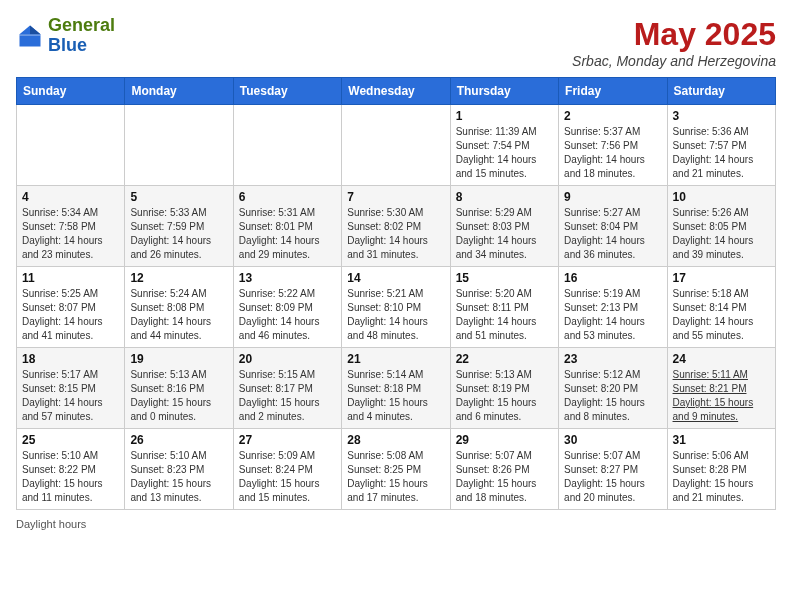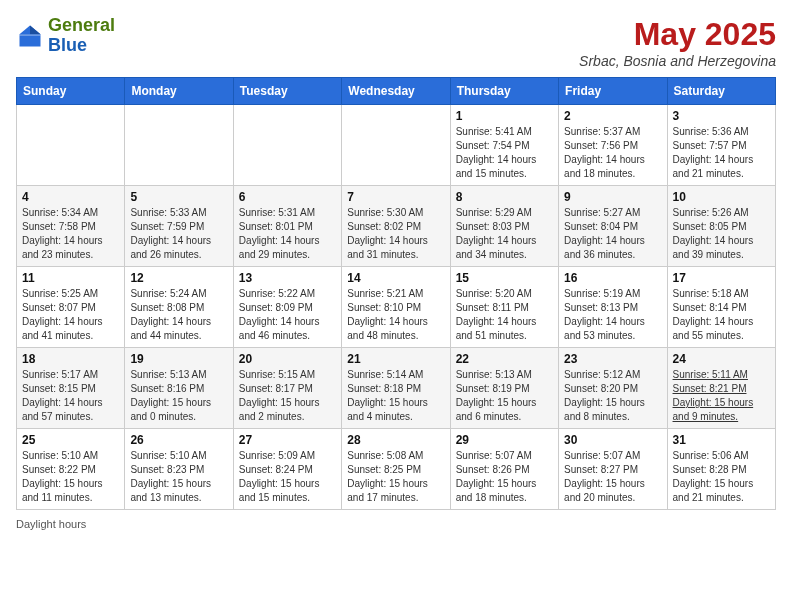--- a/index.html
+++ b/index.html
@@ -100,21 +100,21 @@
       <polygon points="16,4 28,14 16,14" fill="#1a4fa0"></polygon>
       <rect x="4" y="14" width="24" height="2" fill="#fff" opacity="0.3"></rect>
     </svg>
     <div class="logo-text">
       <span class="logo-general">General</span><br>
       <span class="logo-blue">Blue</span>
     </div>
   </div>
   <div class="title-block">
     <div class="month-year">May 2025</div>
-    <div class="location">Srbac, Bosnia and Herzegovina</div>
+    <div class="location">Srbac, Monday and Herzegovina</div>
   </div>
 </div>
 
 <table class="calendar">
   <thead>
     <tr>
     <th>Sunday</th>
         <th>Monday</th>
         <th>Tuesday</th>
         <th>Wednesday</th>
@@ -124,21 +124,21 @@
       </tr>
   </thead>
   <tbody id="calendar-body">
   <tr>
         <td class="empty-cell"></td>
         <td class="empty-cell"></td>
         <td class="empty-cell"></td>
         <td class="empty-cell"></td>
         <td>
           <div class="cell-date">1</div>
-          <div class="cell-info" style="white-space: pre-line;">Sunrise: 5:41 AM
+          <div class="cell-info" style="white-space: pre-line;">Sunrise: 11:39 AM
 Sunset: 7:54 PM
 Daylight: 14 hours
 and 15 minutes.</div>
         </td>
         <td>
           <div class="cell-date">2</div>
           <div class="cell-info" style="white-space: pre-line;">Sunrise: 5:37 AM
 Sunset: 7:56 PM
 Daylight: 14 hours
 and 18 minutes.</div>
@@ -234,21 +234,21 @@
         <td>
           <div class="cell-date">15</div>
           <div class="cell-info" style="white-space: pre-line;">Sunrise: 5:20 AM
 Sunset: 8:11 PM
 Daylight: 14 hours
 and 51 minutes.</div>
         </td>
         <td>
           <div class="cell-date">16</div>
           <div class="cell-info" style="white-space: pre-line;">Sunrise: 5:19 AM
-Sunset: 8:13 PM
+Sunset: 2:13 PM
 Daylight: 14 hours
 and 53 minutes.</div>
         </td>
         <td>
           <div class="cell-date">17</div>
           <div class="cell-info" style="white-space: pre-line;">Sunrise: 5:18 AM
 Sunset: 8:14 PM
 Daylight: 14 hours
 and 55 minutes.</div>
         </td>

